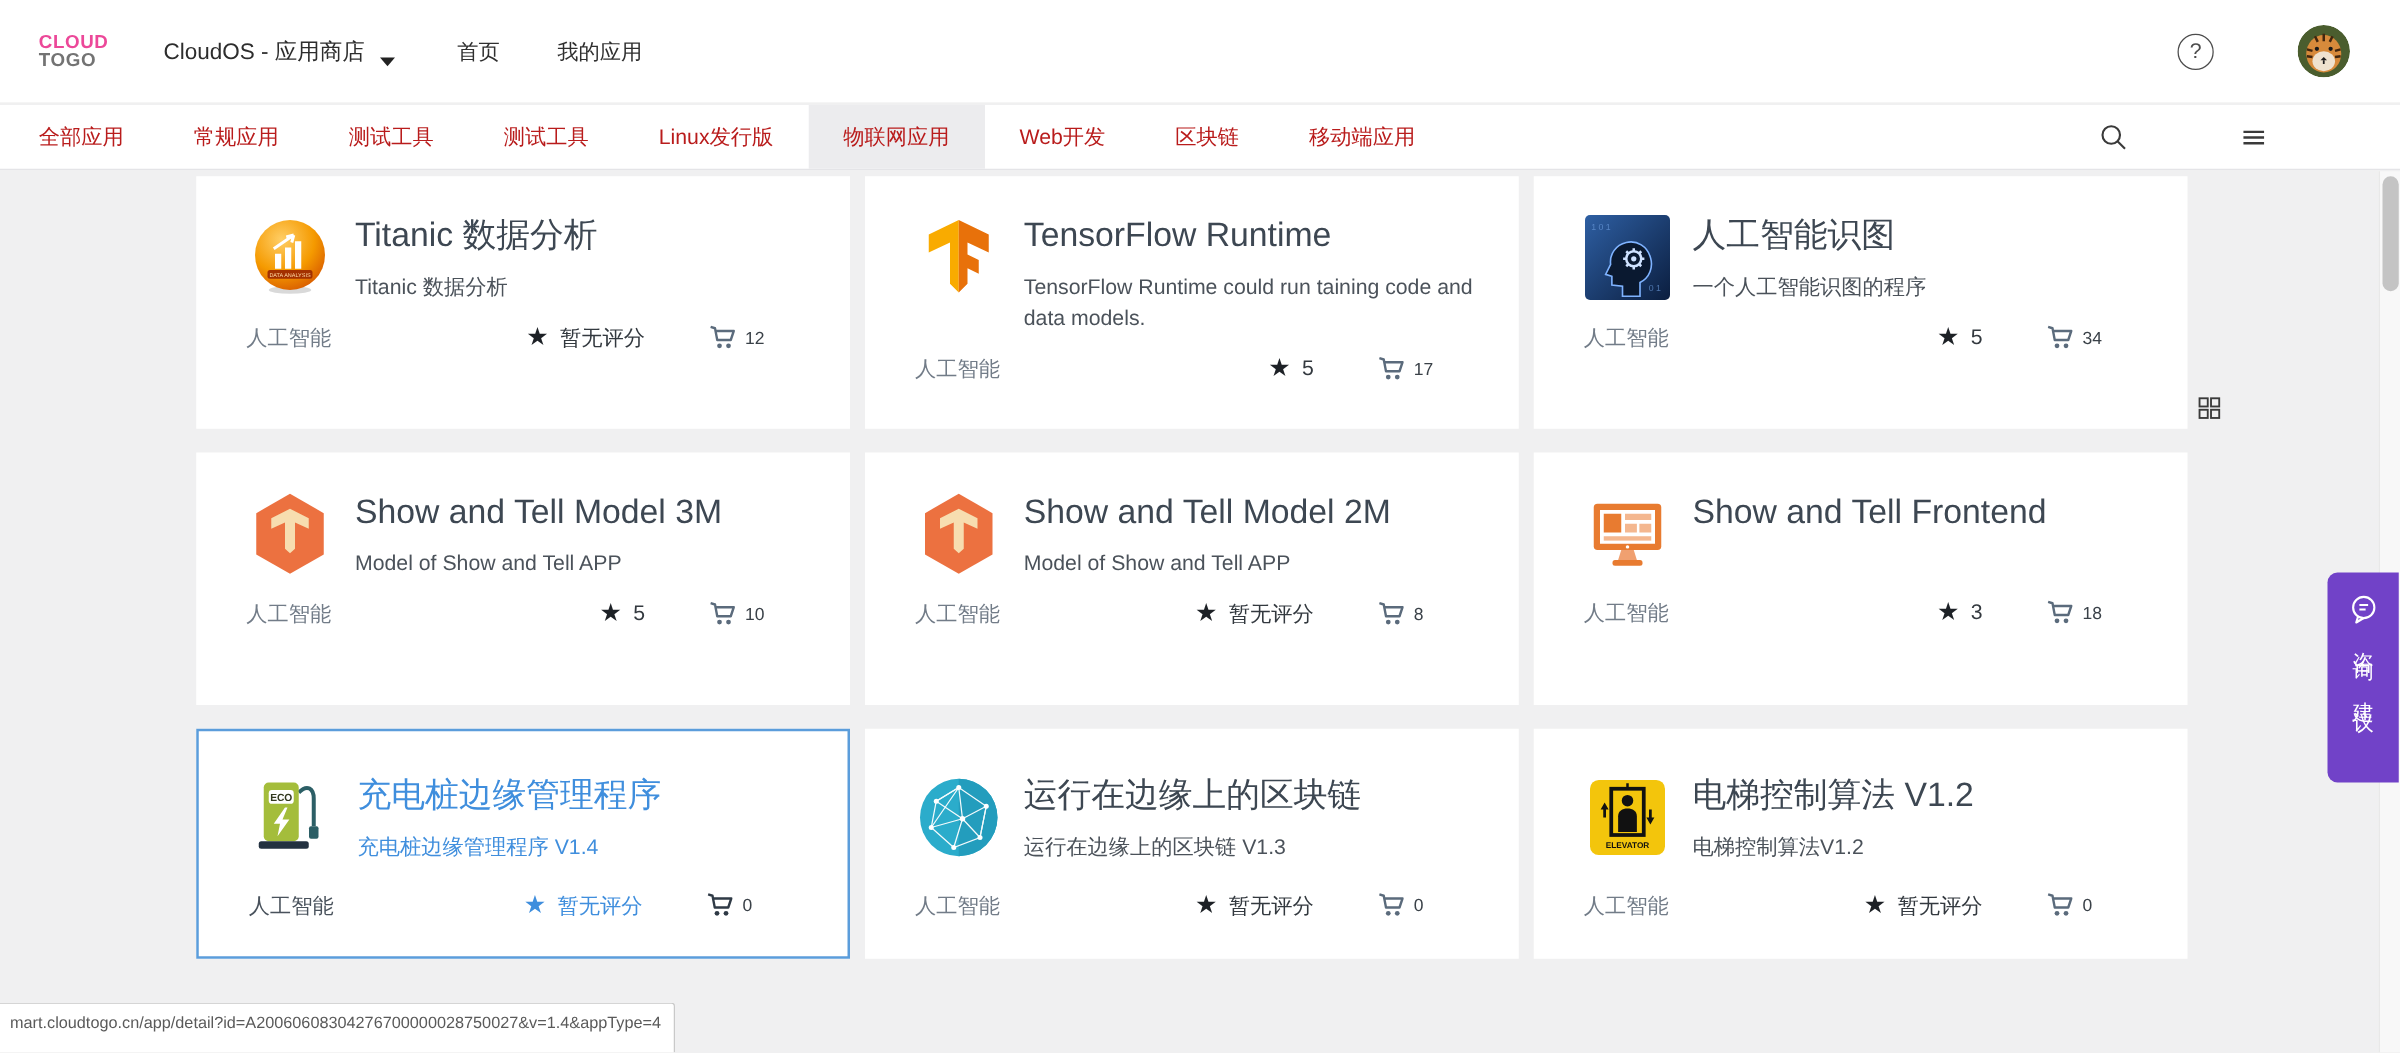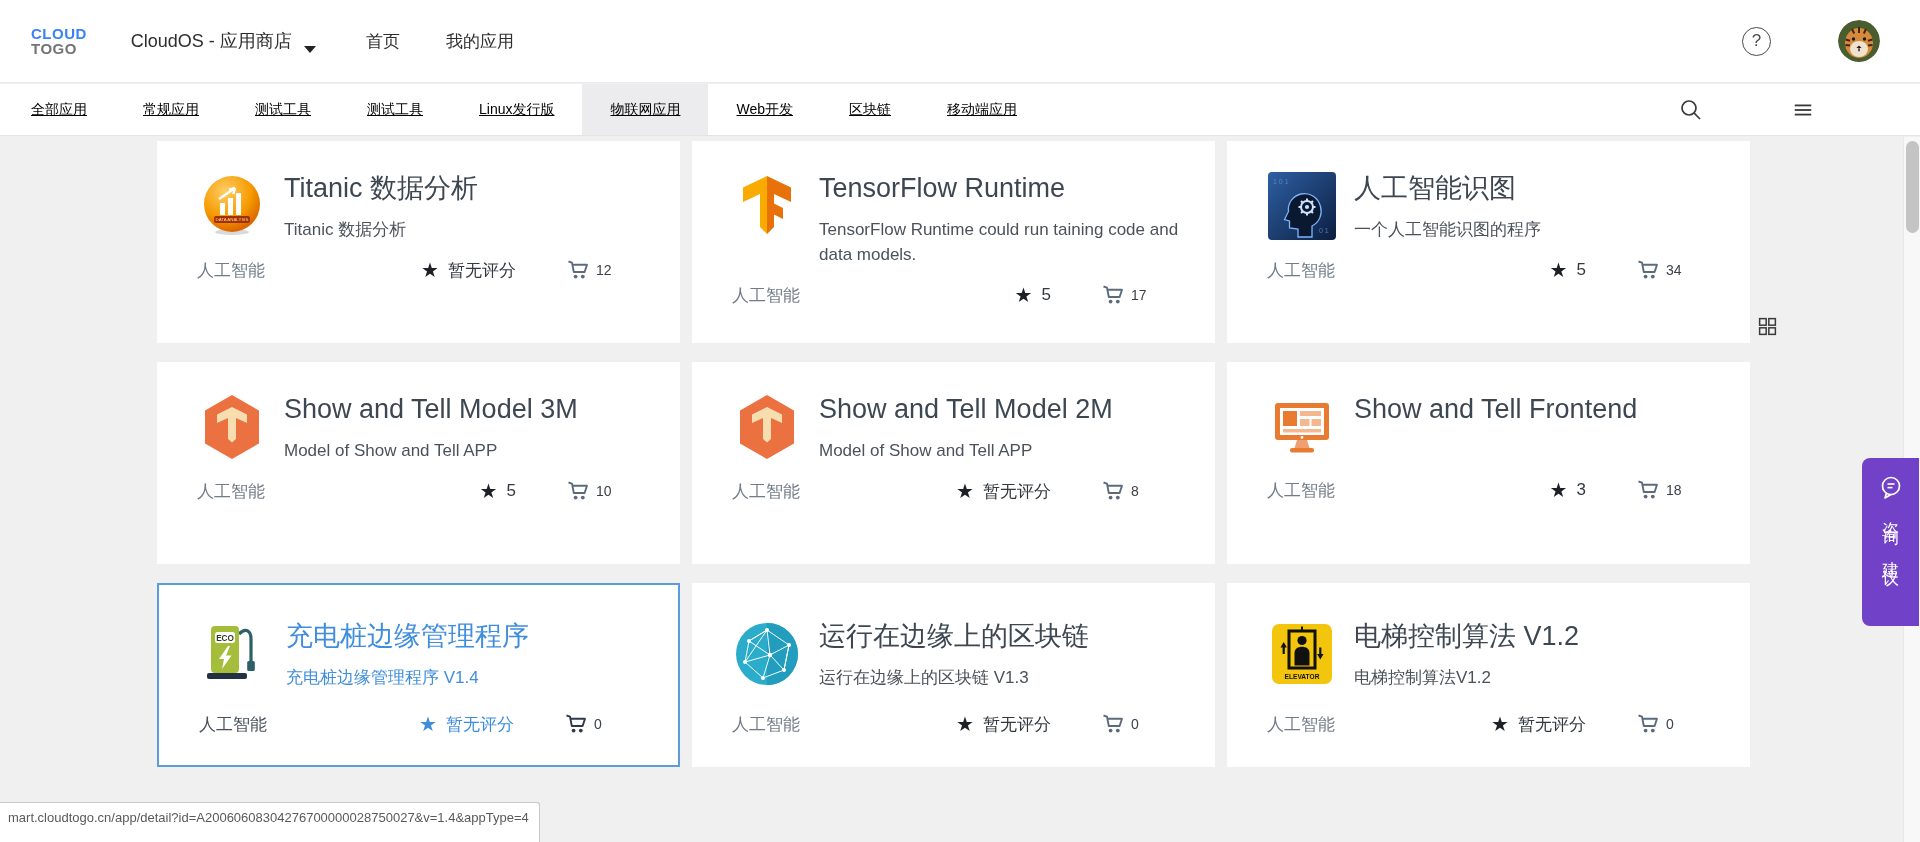--- a/index.html
+++ b/index.html
@@ -8,42 +8,42 @@
     font-family:"Liberation Sans","DejaVu Sans",sans-serif;
     background:#f0f0f1; position:relative; color:#333;
   }
   
   .header {
     position:absolute; top:0; left:0; width:1920px; height:83px;
     background:#fff; border-bottom:1px solid #ebebeb;
     display:flex; align-items:center; z-index:5;
   }
   .logo { margin-left:31px; font-weight:800; font-size:15px; line-height:15px; letter-spacing:.5px; cursor:pointer; }
-  .logo .l1 { color:#3b82f6; display:block; }
+  .logo .l1 { color:#ec4899; display:block; }
   .logo .l2 { color:#737373; display:block; }
   .app-switcher { margin-left:44px; font-size:18px; color:#2d2d2d; display:flex; align-items:flex-end; cursor:pointer; }
   .caret { width:0; height:0; border-left:6px solid transparent; border-right:6px solid transparent; border-top:7px solid #222; margin-left:12px; margin-top:2px; }
   .hnav { margin-left:50px; font-size:17px; color:#2f2f2f; cursor:pointer; }
   .hnav + .hnav { margin-left:46px; }
   .header-right { margin-left:auto; display:flex; align-items:center; }
   .help {
     width:29px; height:29px; border:1.6px solid #4c4c4c; border-radius:50%;
     display:flex; align-items:center; justify-content:center;
     font-size:17px; color:#4c4c4c; cursor:pointer;
   }
   .avatar { width:42px; height:42px; border-radius:50%; overflow:hidden; margin-left:67px; margin-right:40px; cursor:pointer; }
   
   .tabbar {
     position:absolute; top:84px; left:0; width:1920px; height:52px;
     background:#fff; border-bottom:1px solid #e4e4e7;
     display:flex; align-items:stretch; padding-left:3px; z-index:5;
   }
   .tab {
     padding:0 28px; display:flex; align-items:center;
-    font-size:14px; color:#000000; cursor:pointer; white-space:nowrap;text-decoration:underline;
+    font-size:17px; color:#b91c1c; cursor:pointer; white-space:nowrap;
   }
   .tab.selected { background:#ececee; }
   .tabbar-icons { position:absolute; right:0; top:0; height:52px; display:flex; align-items:center; }
   .tbicon { width:26px; height:26px; display:flex; align-items:center; justify-content:center; cursor:pointer; }
   .tbicon.search { margin-right:86px; }
   .tbicon.list   { margin-right:104px; }
   .tbicon.grid   { margin-right:44px; }
   
   .grid {
     position:absolute; left:157px; top:141px; width:1436px;

